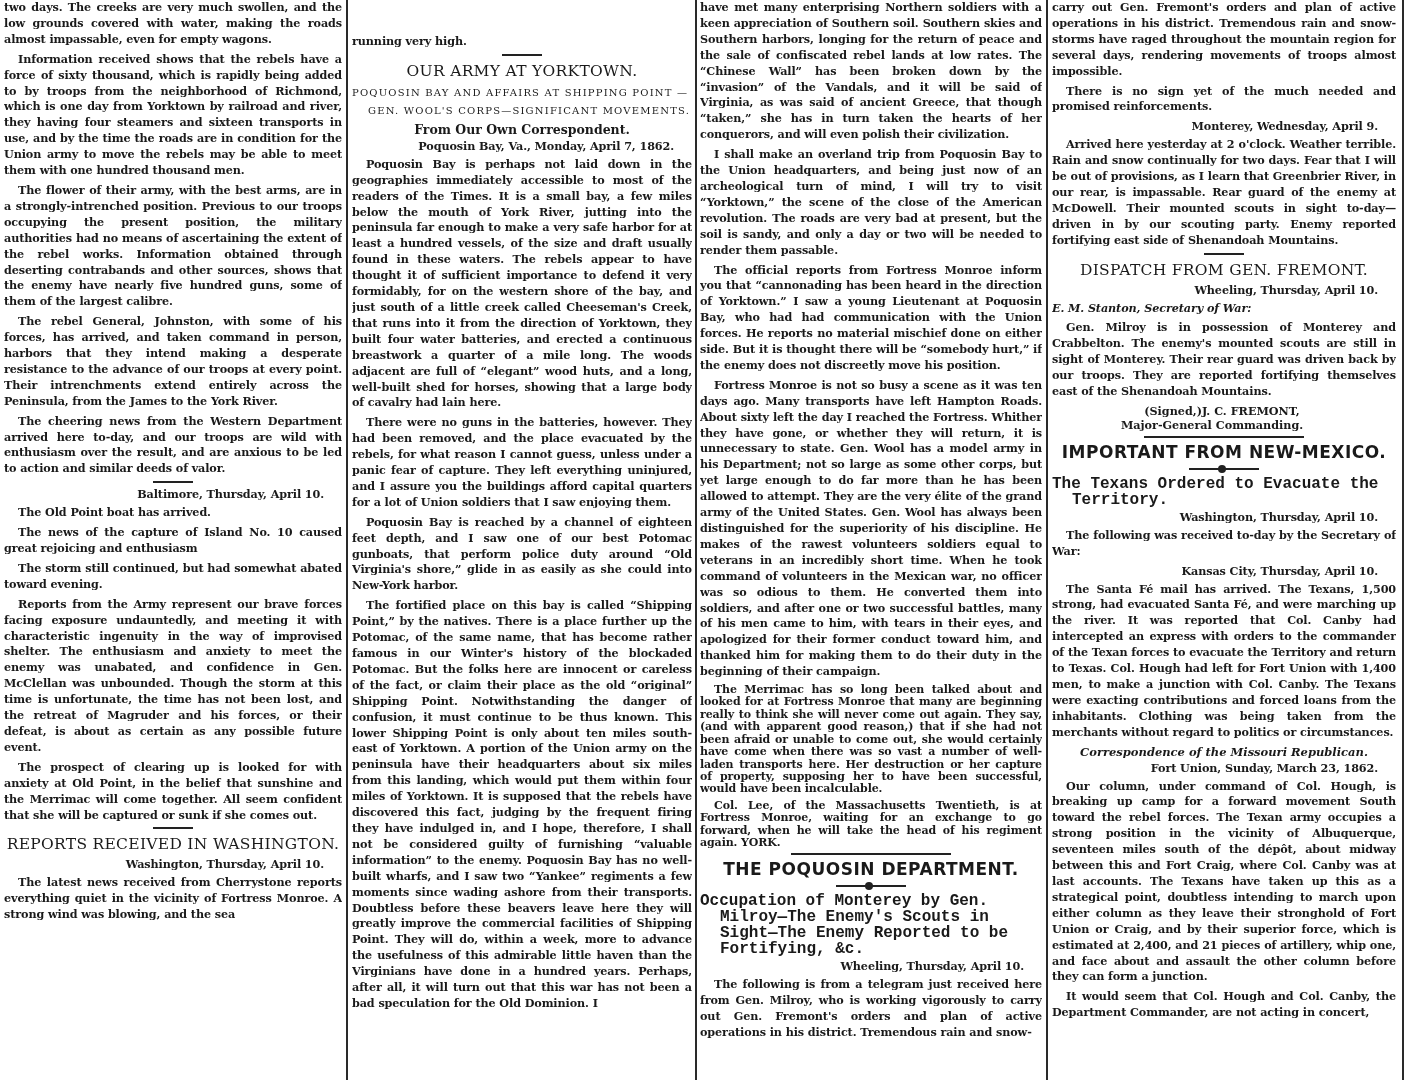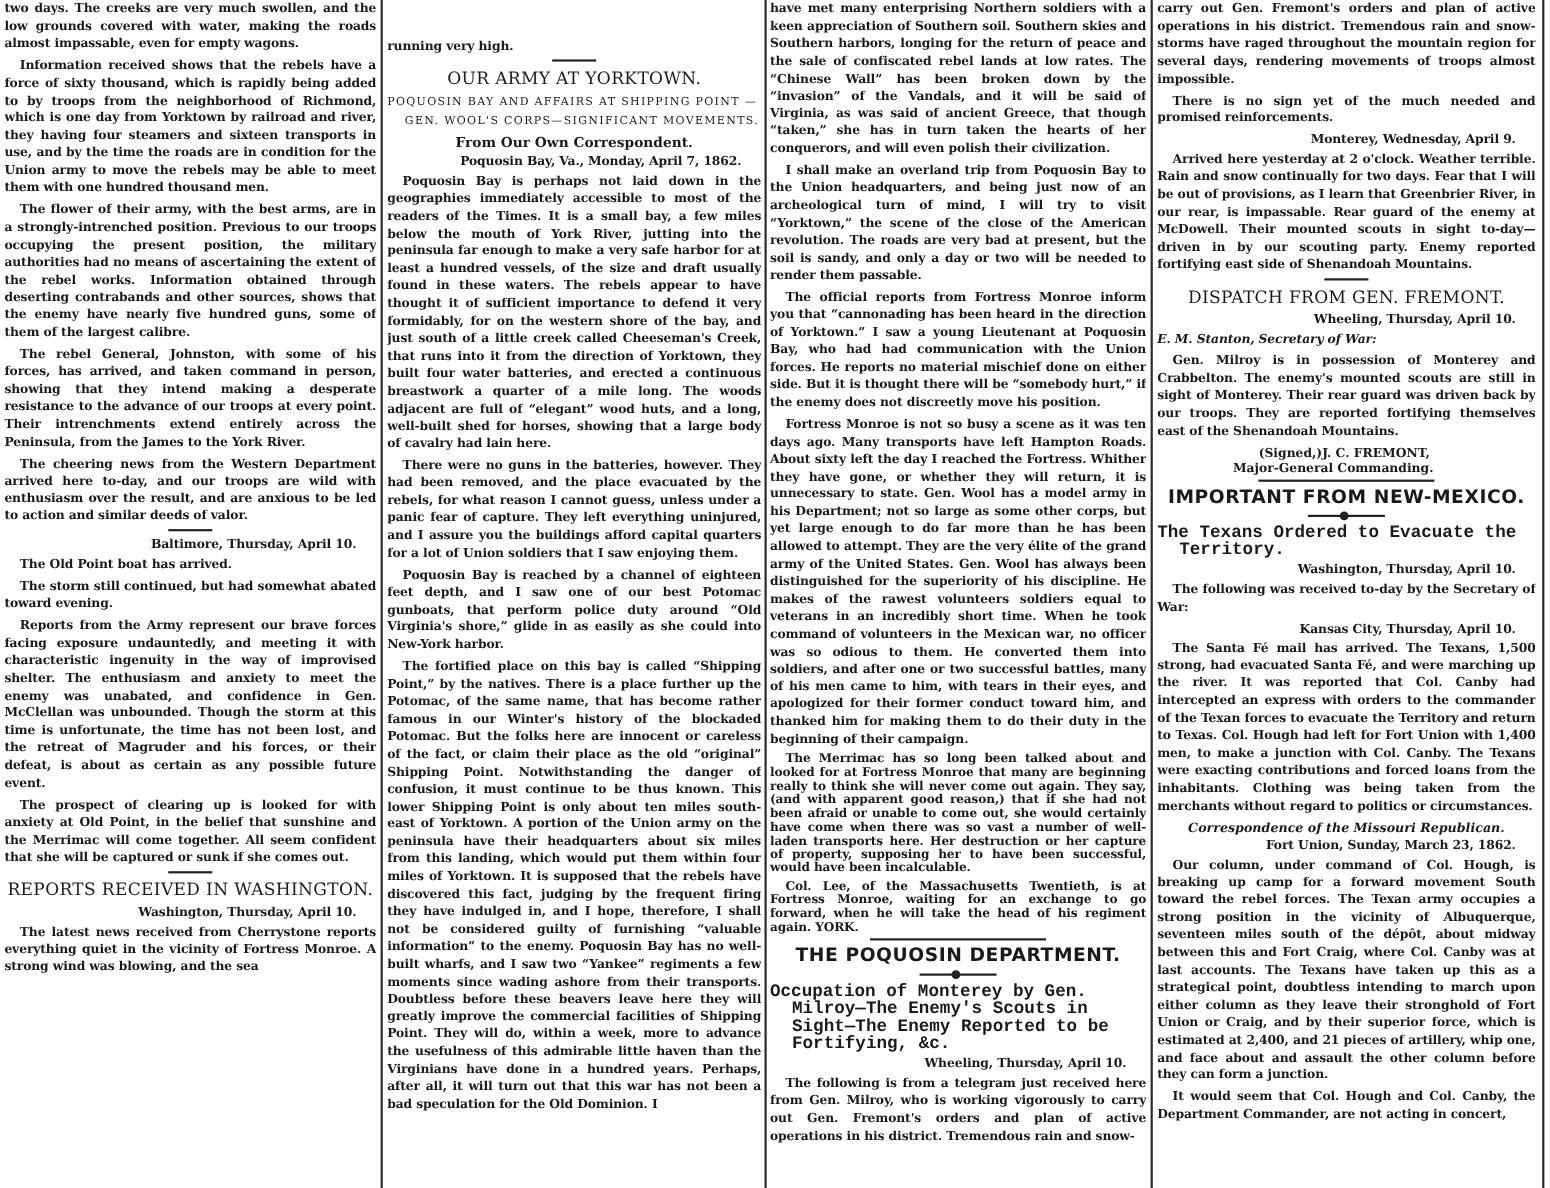--- a/index.html
+++ b/index.html
@@ -42,25 +42,26 @@
 <div class="page">
   <div class="rule r1"></div>
   <div class="rule r2"></div>
   <div class="rule r3"></div>
   <div class="rule r4"></div>
 
   <div class="col col1">
       <p class="noind">two days. The creeks are very much swollen, and the low grounds covered with water, making the roads almost impassable, even for empty wagons.</p>
       <p>Information received shows that the rebels have a force of sixty thousand, which is rapidly being added to by troops from the neighborhood of Richmond, which is one day from Yorktown by railroad and river, they having four steamers and sixteen transports in use, and by the time the roads are in condition for the Union army to move the rebels may be able to meet them with one hundred thousand men.</p>
       <p>The flower of their army, with the best arms, are in a strongly-intrenched position. Previous to our troops occupying the present position, the military authorities had no means of ascertaining the extent of the rebel works. Information obtained through deserting contrabands and other sources, shows that the enemy have nearly five hundred guns, some of them of the largest calibre.</p>
-      <p>The rebel General, Johnston, with some of his forces, has arrived, and taken command in person, showing that they intend making a desperate resistance to the advance of our troops at every point. Their intrenchments extend entirely across the Peninsula, from the James to the York River.</p>
+      <p>The rebel General, Johnston, with some of his forces, has arrived, and taken command in person, harbors that they intend making a desperate resistance to the advance of our troops at every point. Their intrenchments extend entirely across the Peninsula, from the James to the York River.</p>
       <p>The cheering news from the Western Department arrived here to-day, and our troops are wild with enthusiasm over the result, and are anxious to be led to action and similar deeds of valor.</p>
       <div class="divider"></div>
       <p class="dateline">Baltimore, Thursday, April 10.</p>
       <p>The Old Point boat has arrived.</p>
+      <p>The news of the capture of Island No. 10 caused great rejoicing and enthusiasm</p>
       <p>The storm still continued, but had somewhat abated toward evening.</p>
       <p>Reports from the Army represent our brave forces facing exposure undauntedly, and meeting it with characteristic ingenuity in the way of improvised shelter. The enthusiasm and anxiety to meet the enemy was unabated, and confidence in Gen. McClellan was unbounded. Though the storm at this time is unfortunate, the time has not been lost, and the retreat of Magruder and his forces, or their defeat, is about as certain as any possible future event.</p>
       <p>The prospect of clearing up is looked for with anxiety at Old Point, in the belief that sunshine and the Merrimac will come together. All seem confident that she will be captured or sunk if she comes out.</p>
       <div class="divider"></div>
       <h2 class="head">REPORTS RECEIVED IN WASHINGTON.</h2>
       <p class="dateline">Washington, Thursday, April 10.</p>
       <p>The latest news received from Cherrystone reports everything quiet in the vicinity of Fortress Monroe. A strong wind was blowing, and the sea</p>
     </div>
   <div class="col col2">
       <p class="noind">running very high.</p>

